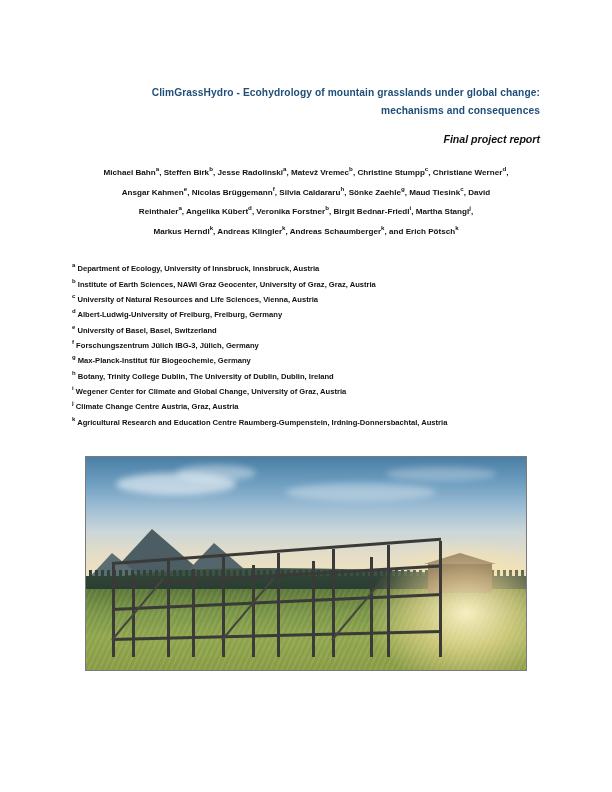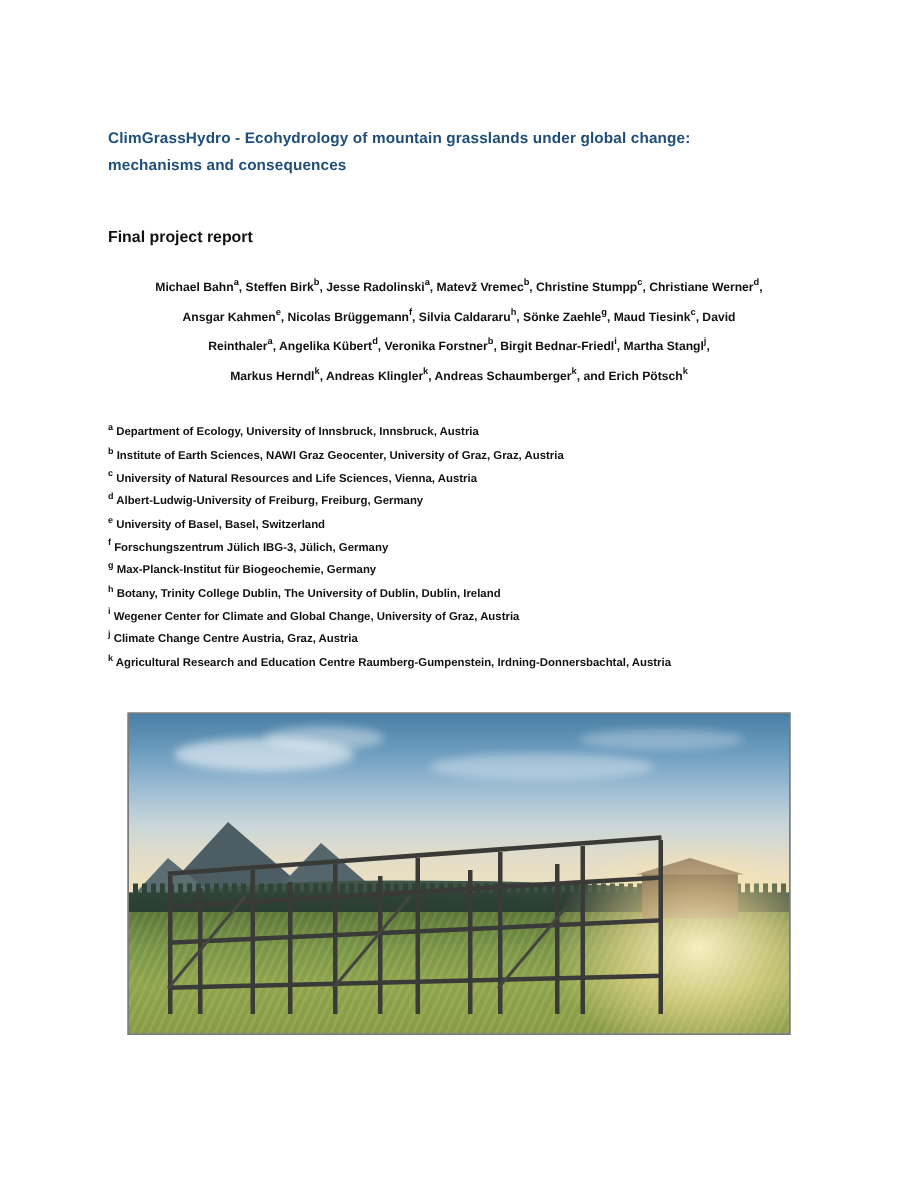--- a/index.html
+++ b/index.html
@@ -17,34 +17,35 @@
   }
   .page {
     position: relative;
     width: 612px;
     height: 792px;
     box-sizing: border-box;
     padding: 0 72px;
   }
   .title-block {
     margin-top: 84px;
-    text-align: left;
+    text-align: right;
   }
   .doc-title {
     font-size: 10.2px;
     font-weight: bold;
     color: #1F4E79;
     line-height: 1.72;
     letter-spacing: 0.1px;
   }
   .subtitle {
-    margin-top: 33px;
-    text-align: left;
+    margin-top: 14px;
+    text-align: right;
     font-size: 10.6px;
     font-weight: bold;
+    font-style: italic;
     color: #111111;
   }
   .authors {
     margin-top: 18px;
     text-align: center;
     font-size: 8.1px;
     font-weight: bold;
     line-height: 2.42;
     color: #111111;
     padding: 0 2px;

